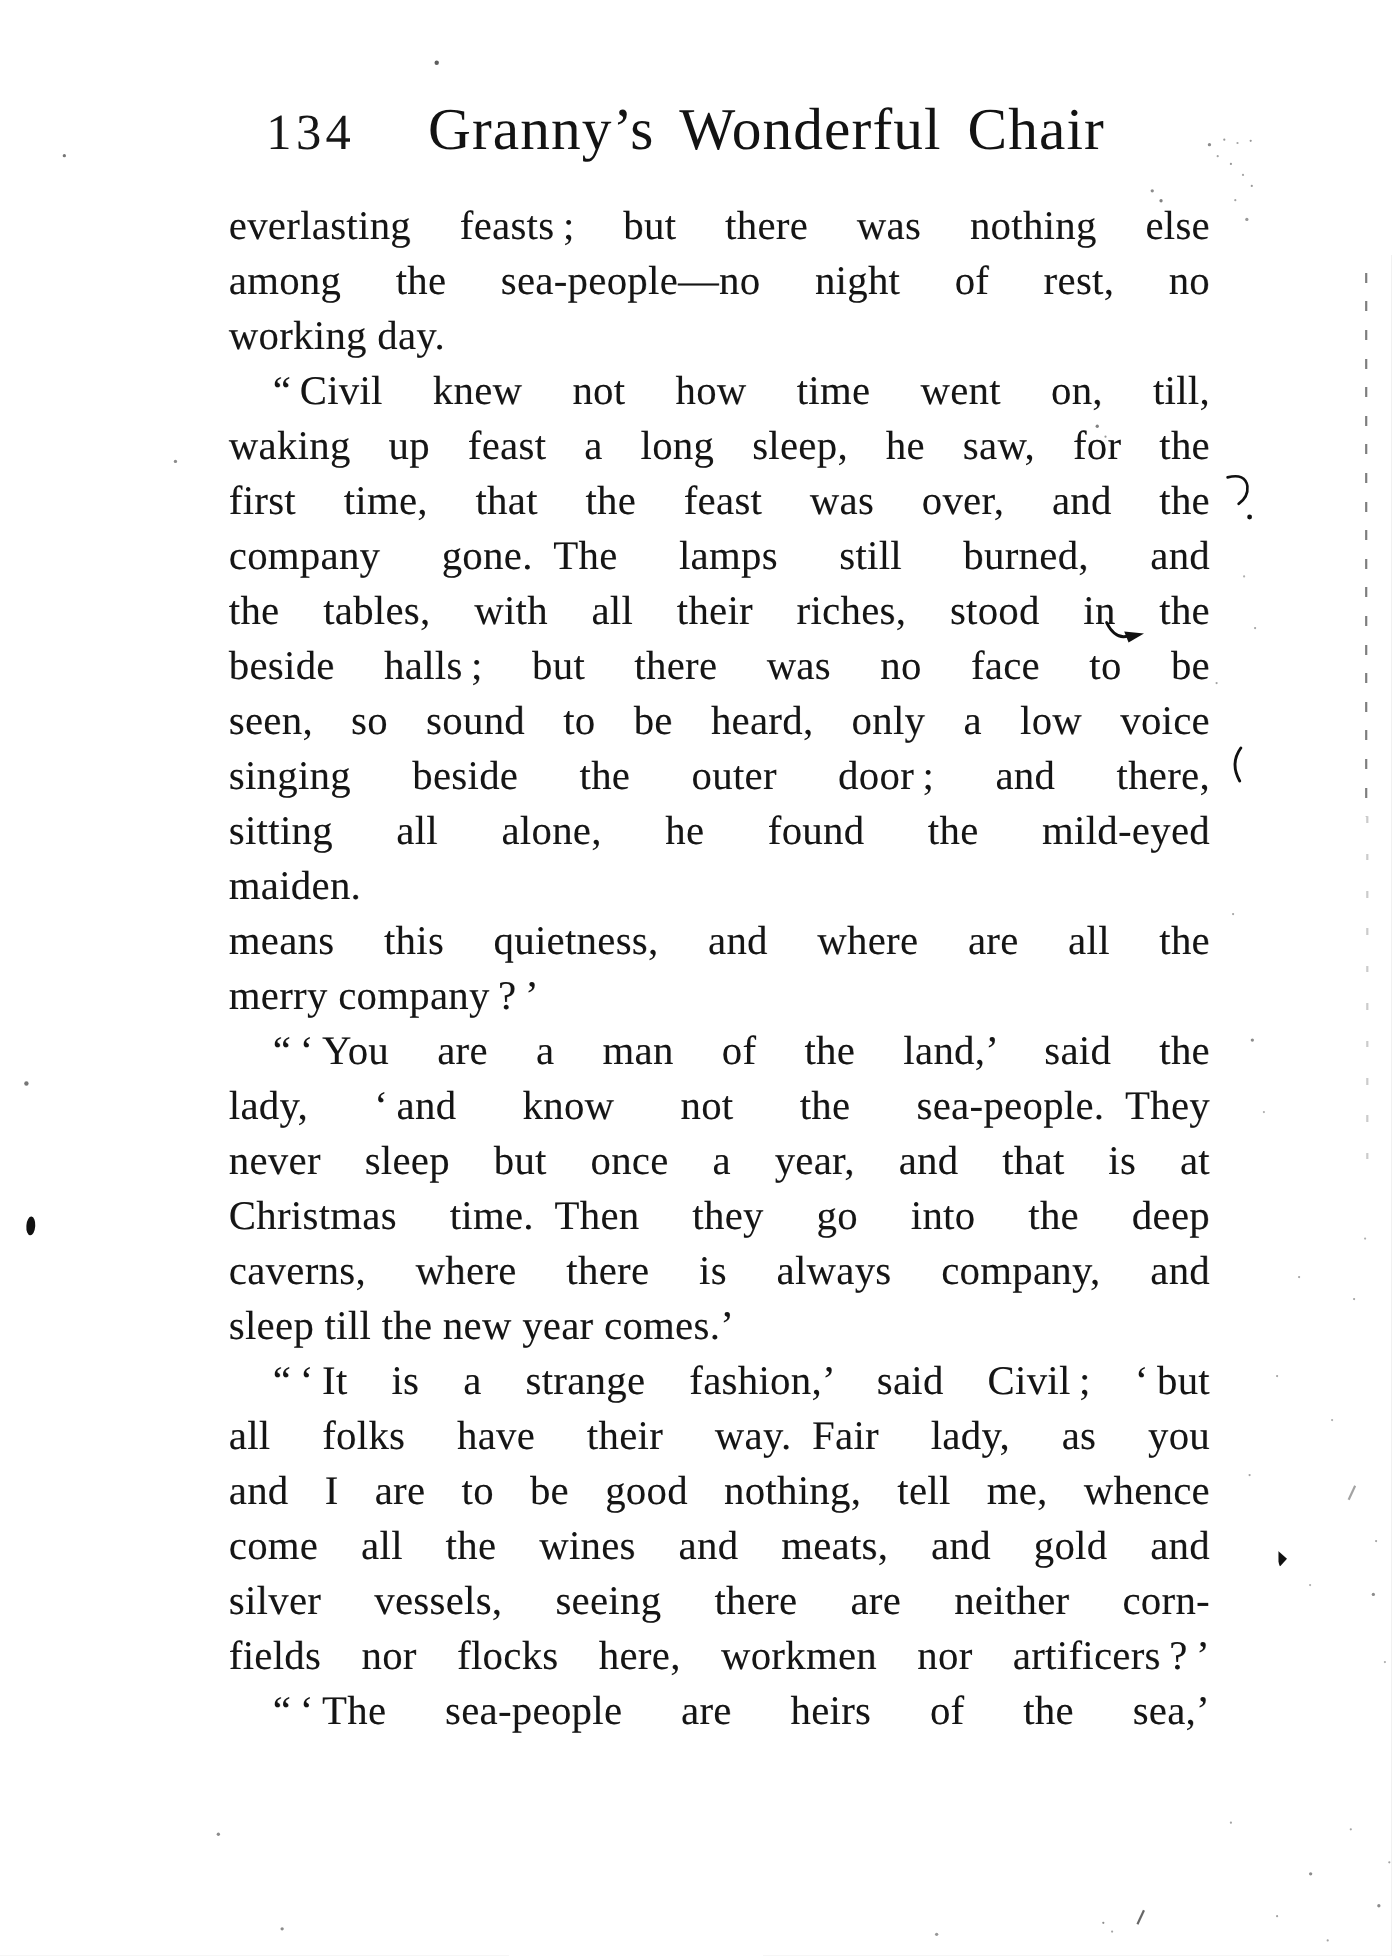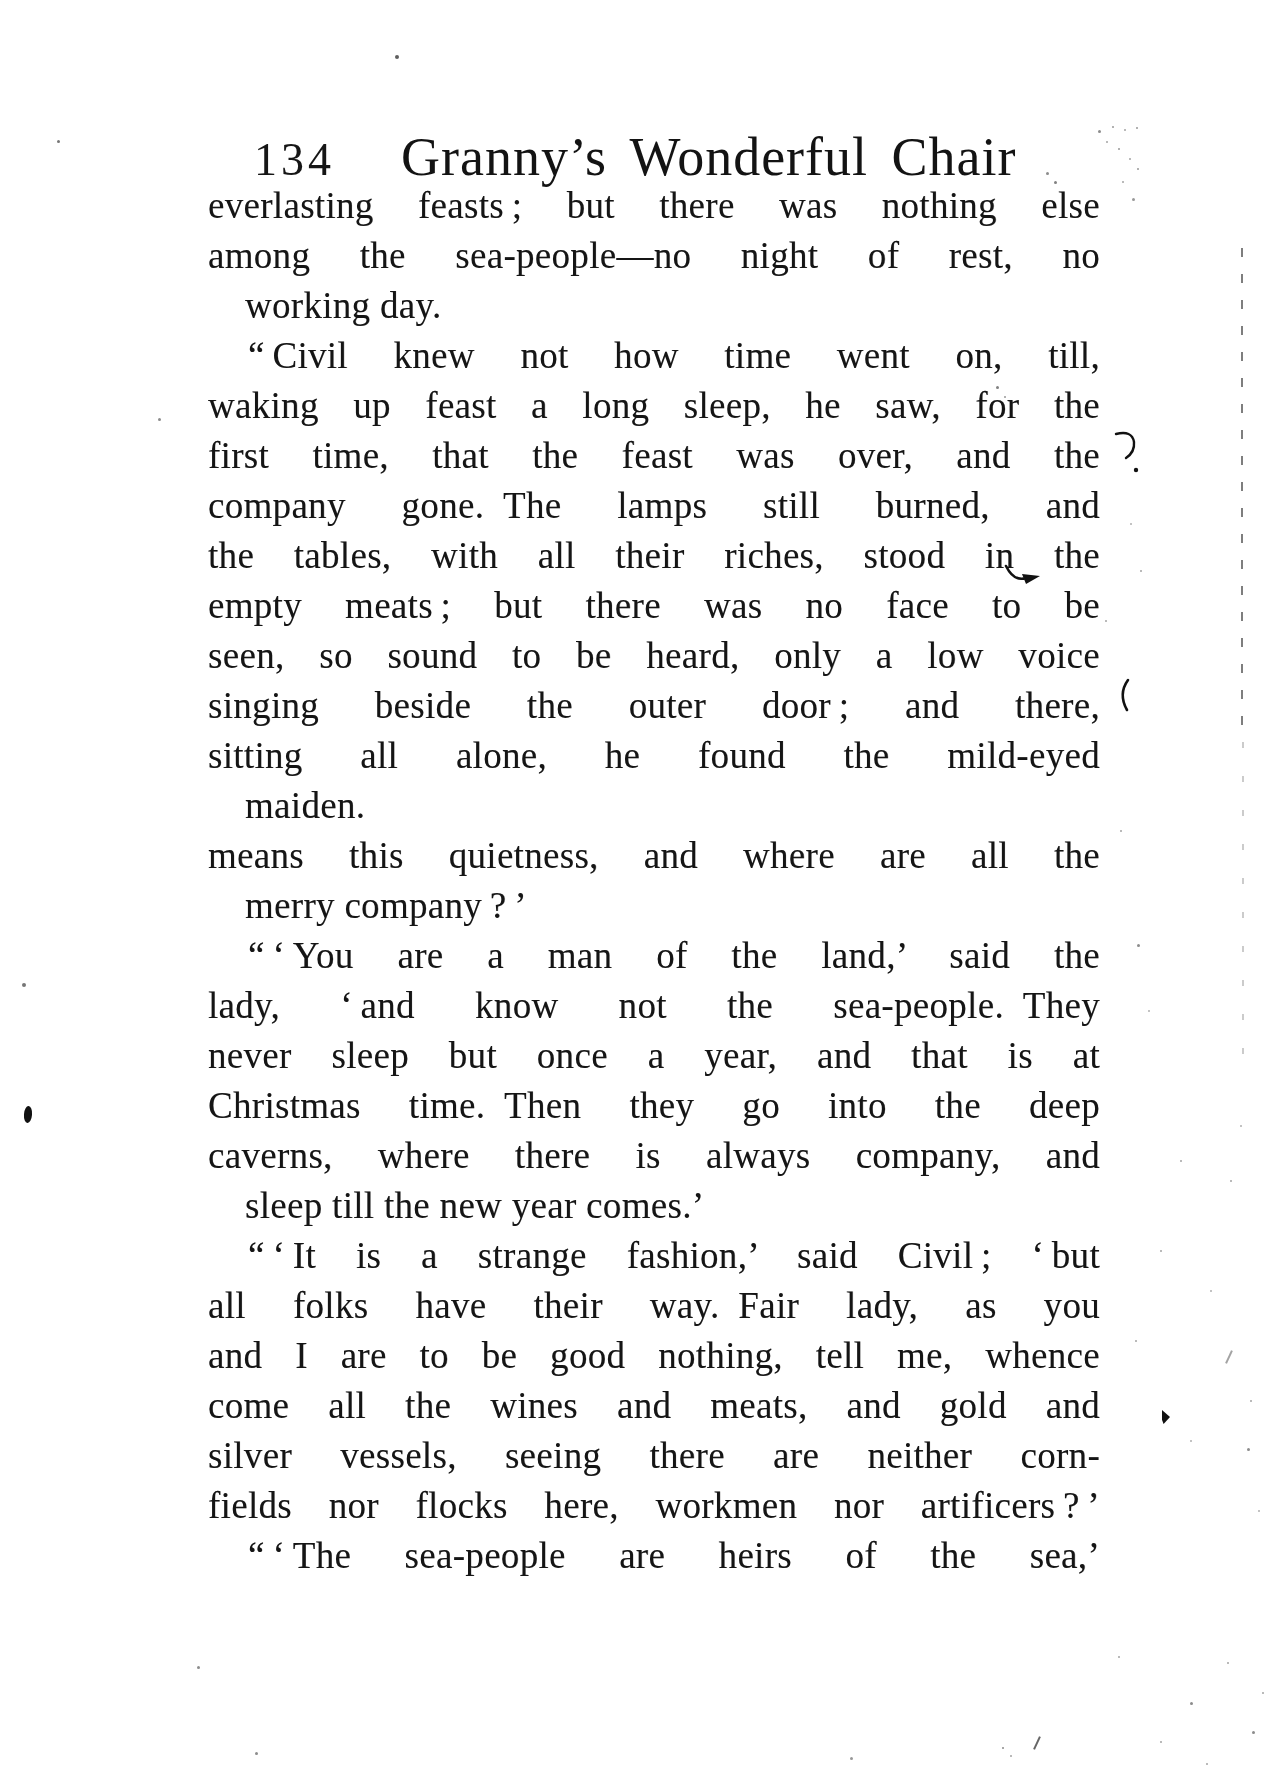--- a/index.html
+++ b/index.html
@@ -7,27 +7,26 @@
     position: relative;
     width: 1265px;
     height: 1778px;
     background: #ffffff;
     overflow: hidden;
     font-family: "Liberation Serif", "DejaVu Serif", serif;
     color: #151515;
   }
   .page-header {
     position: absolute;
-    left: 220px;
+    left: 208px;
     top: 86px;
     width: 892px;
     display: flex;
     align-items: baseline;
     white-space: nowrap;
-    margin-top: 40px;
   }
   .page-number {
     font-size: 46px;
     letter-spacing: 4px;
     margin-left: 34px;
     color: #161616;
   }
   .book-title {
     font-size: 54px;
     margin-left: 66px;
@@ -45,21 +44,21 @@
     letter-spacing: 0.3px;
     text-shadow: 0.3px 0.3px 0 rgba(0,0,0,0.30);
   }
   .line {
     text-align: justify;
     text-align-last: justify;
     height: 50px;
     overflow: visible;
     white-space: nowrap;
   }
-  .line.ragged { text-align: left; text-align-last: left; margin-left: 37px; }
+  .line.ragged { text-align: left; text-align-last: left; }
   .line.indent { text-indent: 40px; }
   
   .speck {
     position: absolute;
     background: #1a1a1a;
     border-radius: 50%;
   }
   .mark-svg { position: absolute; }
   .dotted-vline {
     position: absolute;
@@ -120,21 +119,21 @@
 
   <div class="text-block">
       <div class="line">everlasting feasts ; but there was nothing else</div>
       <div class="line">among the sea-people—no night of rest, no</div>
       <div class="line ragged">working day.</div>
       <div class="line indent">“ Civil knew not how time went on, till,</div>
       <div class="line">waking up feast a long sleep, he saw, for the</div>
       <div class="line">first time, that the feast was over, and the</div>
       <div class="line">company gone. The lamps still burned, and</div>
       <div class="line">the tables, with all their riches, stood in the</div>
-      <div class="line">empty meats ; but there was no face to be</div>
+      <div class="line">beside halls ; but there was no face to be</div>
       <div class="line">seen, so sound to be heard, only a low voice</div>
       <div class="line">singing beside the outer door ; and there,</div>
       <div class="line">sitting all alone, he found the mild-eyed</div>
       <div class="line ragged">maiden.</div>
       <div class="line">means this quietness, and where are all the</div>
       <div class="line ragged">merry company ? ’</div>
       <div class="line indent">“ ‘ You are a man of the land,’ said the</div>
       <div class="line">lady, ‘ and know not the sea-people. They</div>
       <div class="line">never sleep but once a year, and that is at</div>
       <div class="line">Christmas time. Then they go into the deep</div>

